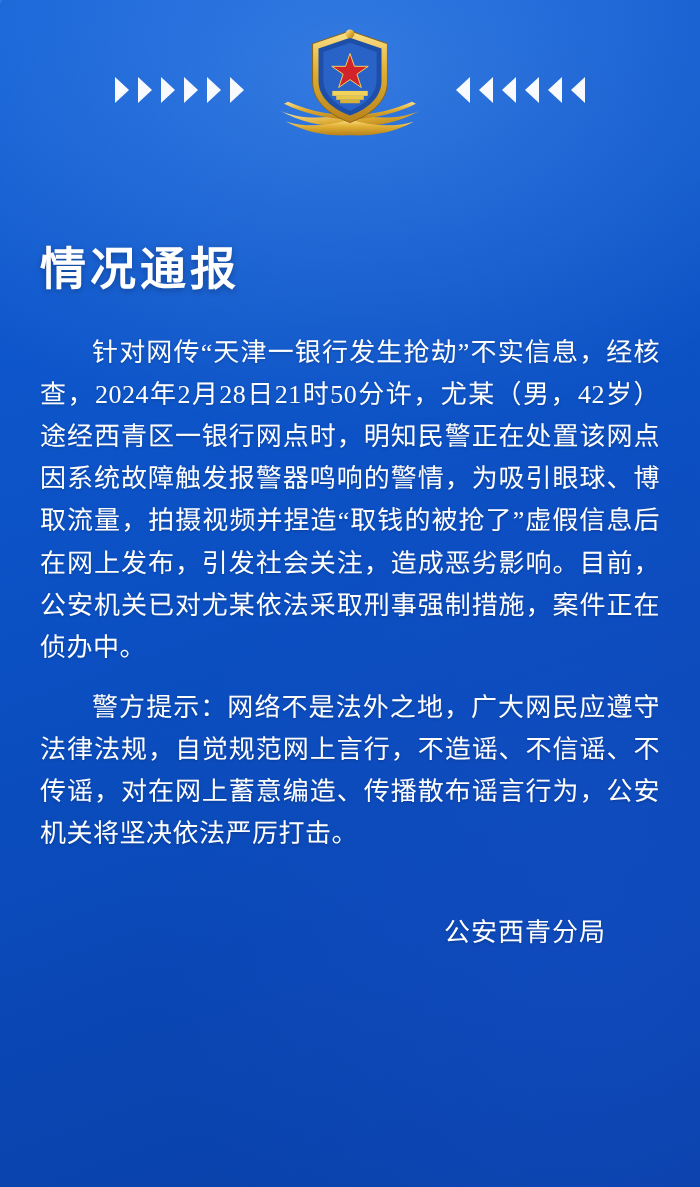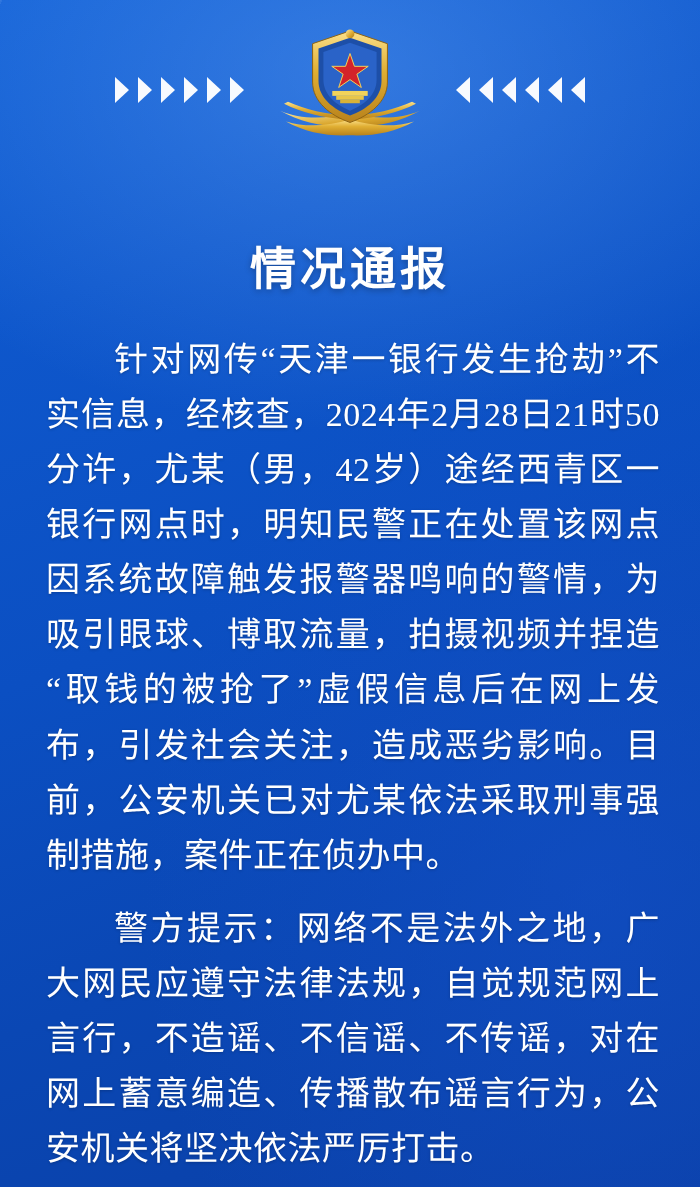--- a/index.html
+++ b/index.html
@@ -76,35 +76,35 @@
   }
 
   
   .content {
     position: relative;
     z-index: 2;
     padding: 10px 40px 0 40px;
   }
 
   .doc-title {
-    text-align: center;
+    text-align: left;
     font-size: 46px;
     font-weight: bold;
     letter-spacing: 4px;
     margin: 42px 0 34px 0;
     text-shadow: 0 2px 6px rgba(0,0,0,0.28);
   }
 
   .para {
-    font-size: 34px;
+    font-size: 26px;
     line-height: 1.62;
     text-align: justify;
     text-justify: inter-ideograph;
     text-indent: 2em;
-    margin: 0 0 18px 6px;
+    margin: 0 0 18px 0;
     letter-spacing: 0.5px;
     text-shadow: 0 1px 3px rgba(0,0,0,0.22);
   }
 
   .signature {
     margin-top: 56px;
     text-align: right;
     padding-right: 54px;
     font-size: 26px;
     line-height: 1.7;

